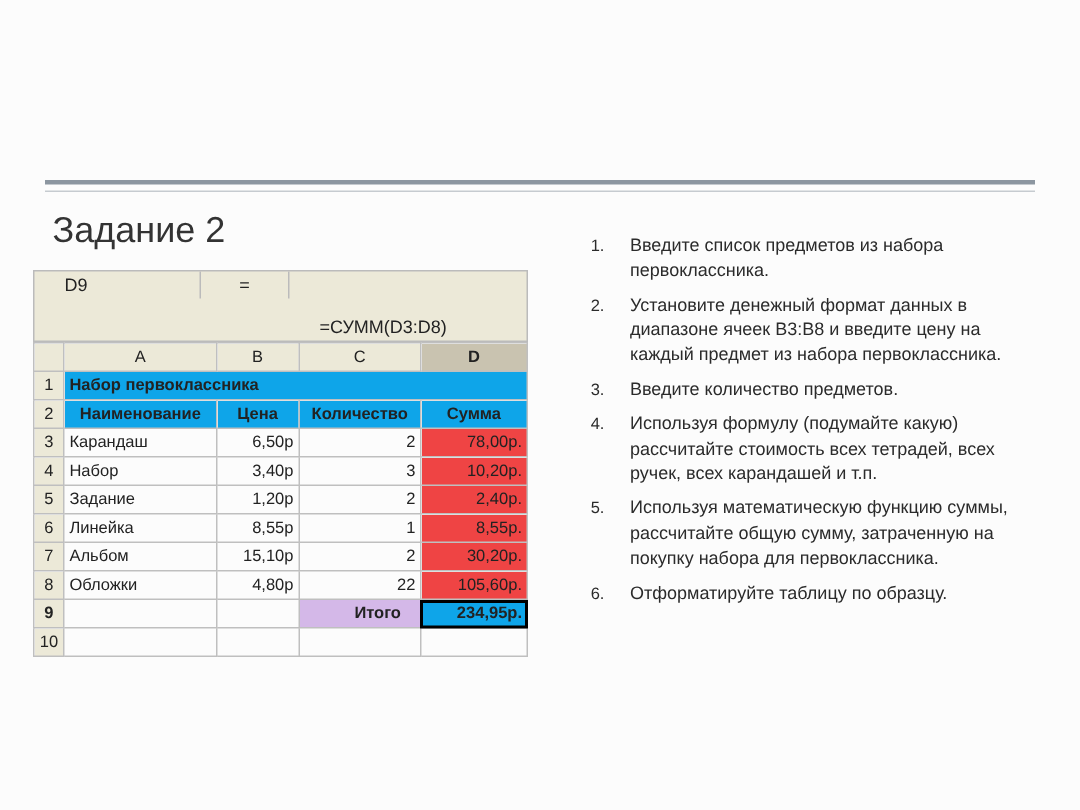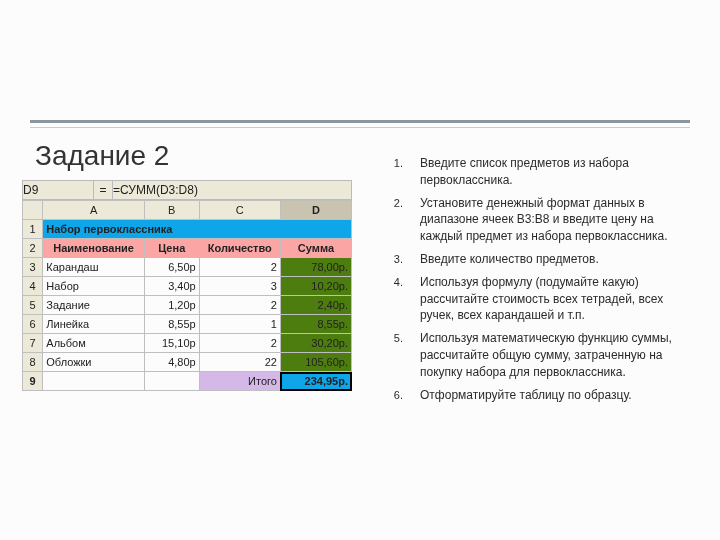--- a/index.html
+++ b/index.html
@@ -17,69 +17,69 @@
     right: 30px;
     top: 120px;
     height: 4px;
     border-top: 3px solid #8c96a0;
     border-bottom: 1px solid #c6cbd0;
   }
   .slide-title {
     position: absolute;
     left: 35px;
     top: 140px;
-    font-size: 28px;
+    font-size: 24px;
     color: #333;
   }
   .sheet {
     position: absolute;
     left: 22px;
     top: 180px;
     width: 330px;
     font-size: 12px;
     color: #222;
   }
   .fbar {
     display: flex;
     border: 1px solid #bbb;
     background: #ece9d8;
   }
   .fcell {
     border-right: 1px solid #bbb;
-    padding: 1px 0;
+    padding: 1px 20px;
     height: 16px;
     line-height: 16px;
   }
-  .fcell:last-child { border-right: none; flex: 1; }
+  .fcell:last-child { border-right: none; flex: 1; margin-top: 28px; }
   table.grid {
     border-collapse: collapse;
     width: 100%;
     table-layout: fixed;
   }
   table.grid th, table.grid td {
     border: 1px solid #bfbfbf;
     padding: 1px 3px;
     height: 16px;
     font-size: 11px;
     overflow: hidden;
     white-space: nowrap;
   }
   table.grid th {
     background: #ece9d8;
     font-weight: normal;
     text-align: center;
   }
   .rownum { width: 18px; text-align: center; background: #ece9d8; }
-  .hdr-row td { background: #fca5a5; font-weight: bold; text-align: center; }
+  .hdr-row td { background: #0ea5e9; font-weight: bold; text-align: center; }
   .title-cell { font-weight: bold; background: #0ea5e9; text-align: left; font-size: 12px; }
   .num { text-align: right; }
-  .totrow td.itogo { background: #d4b8e8; font-weight: normal; text-align: right; padding-left: 27px; }
+  .totrow td.itogo { background: #d4b8e8; font-weight: bold; text-align: center; padding-left: 27px; }
   .totval { background: #0ea5e9; font-weight: bold; text-align: right; }
   .sel { outline: 2px solid #000; outline-offset: -2px; }
-  .colD { background: #4d7c0f; }
+  .colD { background: #ef4444; }
 
   .instr {
     position: absolute;
     left: 380px;
     right: 28px;
     top: 155px;
     font-size: 12px;
     color: #2b2b2b;
     line-height: 1.4;
   }
@@ -176,20 +176,27 @@
       <td class="num">22</td>
       <td class="num colD">105,60р.</td>
     </tr>
     <tr class="totrow">
       <td class="rownum" style="font-weight:bold">9</td>
       <td></td>
       <td></td>
       <td class="itogo">Итого</td>
       <td class="totval sel">234,95р.</td>
     </tr>
+    <tr>
+      <td class="rownum">10</td>
+      <td></td>
+      <td></td>
+      <td></td>
+      <td></td>
+    </tr>
   </tbody>
     </table>
 </div>
 
 <div class="instr">
   <ol>
     <li><span>Введите список предметов из набора первоклассника.</span></li>
     <li><span>Установите денежный формат данных в диапазоне ячеек В3:В8 и введите цену на каждый предмет из набора первоклассника.</span></li>
     <li><span>Введите количество предметов.</span></li>
     <li><span>Используя формулу (подумайте какую) рассчитайте стоимость всех тетрадей, всех ручек, всех карандашей и т.п.</span></li>

